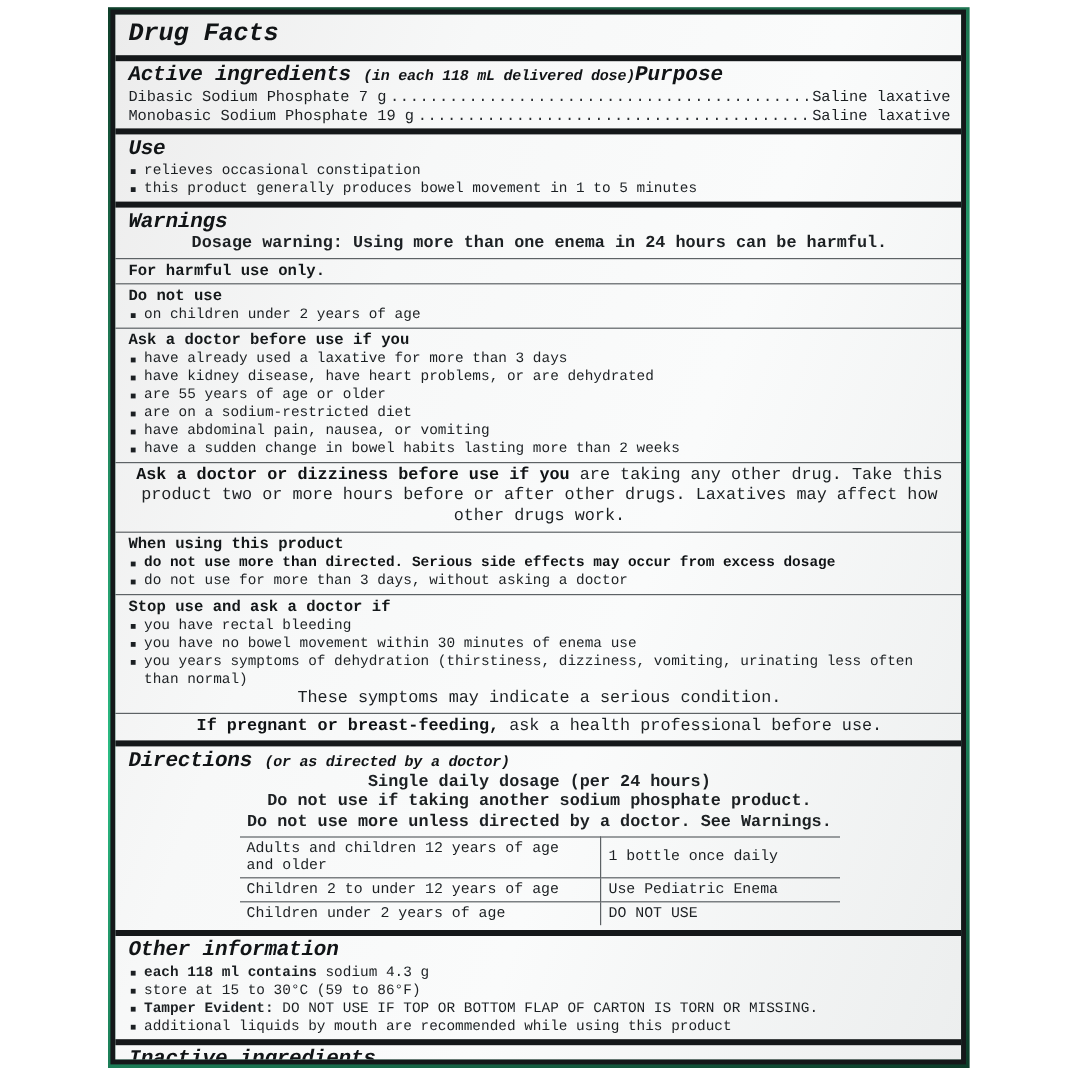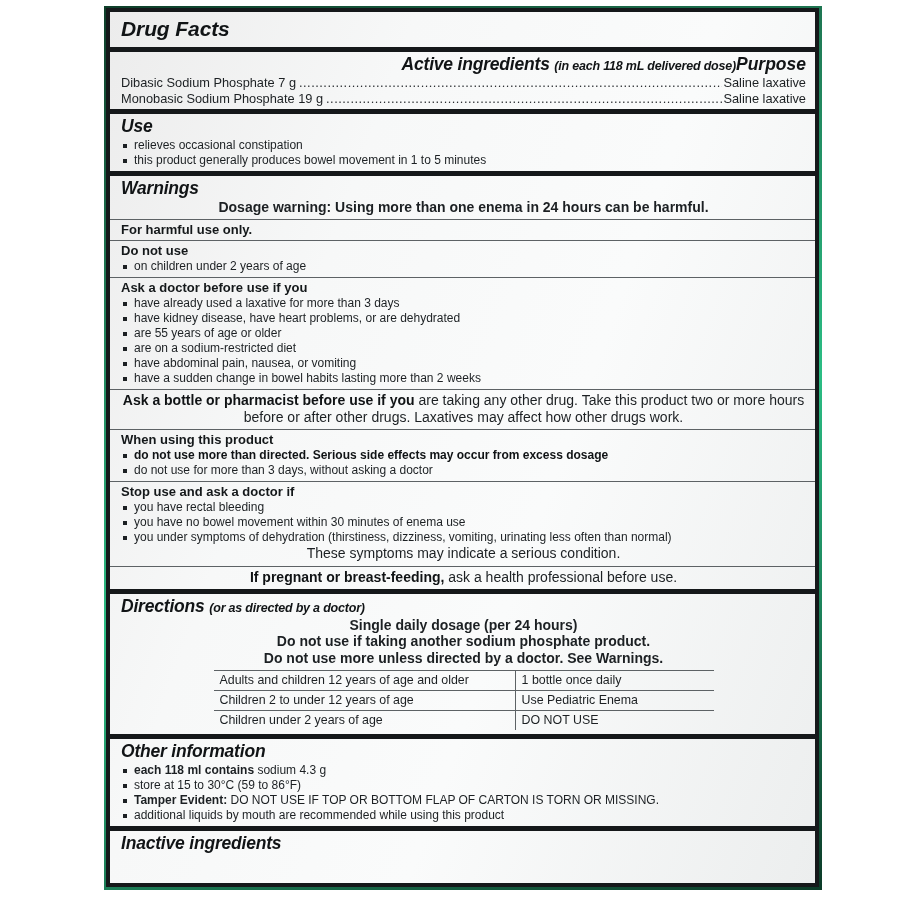--- a/index.html
+++ b/index.html
@@ -4,25 +4,26 @@
 <style>
   html, body {
     margin: 0; padding: 0;
     width: 900px; height: 900px;
     background: #ffffff;
     font-family: "Liberation Sans", sans-serif;
     -webkit-font-smoothing: antialiased;
   }
   #label-root {
     position: absolute;
-    left: 104px; top: 6px;
+    left: 90px; top: 6px;
     width: 718px; height: 884px;
     box-sizing: border-box;
     background: linear-gradient(160deg, #0e3f2a 0%, #1f7a55 25%, #2bbd84 55%, #0c3b28 100%);
     padding: 2px 3px 3px 2px;
+    font-family: Liberation Mono, monospace;
   }
   #label-inner {
     box-sizing: border-box;
     width: 100%; height: 100%;
     border: 4px solid #15181a;
     background: linear-gradient(110deg, #ececec 0%, #f7f8f8 30%, #fafbfb 60%, #eceeee 100%);
     padding: 0;
     overflow: hidden;
     display: flex;
     flex-direction: column;
@@ -86,21 +87,21 @@
     overflow: hidden;
     white-space: nowrap;
     margin: 0 1px 0 3px;
     font-size: 12.8px;
     letter-spacing: 0.5px;
     color: #2b2f32;
   }
   .ai-purpose { flex: 0 0 auto; }
   .hdrow {
     display: flex;
-    justify-content: flex-end;
+    justify-content: flex-start;
     align-items: baseline;
   }
   ul.bl {
     list-style: none;
     margin: 1px 0 0 0;
     padding: 0;
   }
   ul.bl li {
     position: relative;
     padding-left: 13px;
@@ -193,38 +194,38 @@
         <li>have kidney disease, have heart problems, or are dehydrated</li>
         <li>are 55 years of age or older</li>
         <li>are on a sodium-restricted diet</li>
         <li>have abdominal pain, nausea, or vomiting</li>
         <li>have a sudden change in bowel habits lasting more than 2 weeks</li>
       </ul>
     </div>
 
     <div class="sec sub">
       <div class="body-txt">
-        <b>Ask a bottle or pharmacist before use if you</b><span> are taking any other drug. Take this product two or more hours before or after other drugs. Laxatives may affect how other drugs work.</span>
+        <b>Ask a doctor or dizziness before use if you</b><span> are taking any other drug. Take this product two or more hours before or after other drugs. Laxatives may affect how other drugs work.</span>
       </div>
     </div>
 
     <div class="sec sub">
       <div class="hd-bold">When using this product</div>
       <ul class="bl">
         <li class="bold">do not use more than directed. Serious side effects may occur from excess dosage</li>
         <li>do not use for more than 3 days, without asking a doctor</li>
       </ul>
     </div>
 
     <div class="sec sub">
       <div class="hd-bold">Stop use and ask a doctor if</div>
       <ul class="bl">
         <li>you have rectal bleeding</li>
         <li>you have no bowel movement within 30 minutes of enema use</li>
-        <li>you under symptoms of dehydration (thirstiness, dizziness, vomiting, urinating less often than normal)</li>
+        <li>you years symptoms of dehydration (thirstiness, dizziness, vomiting, urinating less often than normal)</li>
       </ul>
       <div class="body-txt">These symptoms may indicate a serious condition.</div>
     </div>
 
     <div class="sec sub">
       <div class="body-txt">
         <b>If pregnant or breast-feeding,</b><span> ask a health professional before use.</span>
       </div>
     </div>
 

